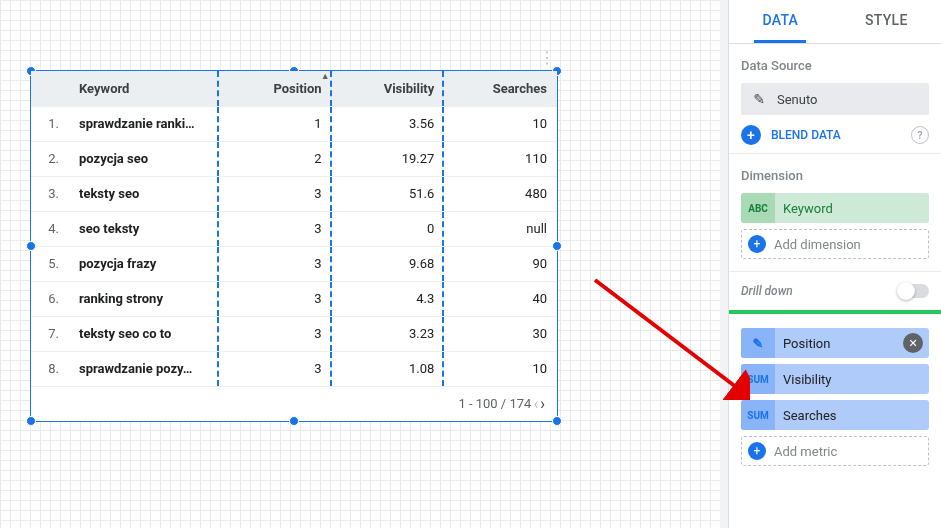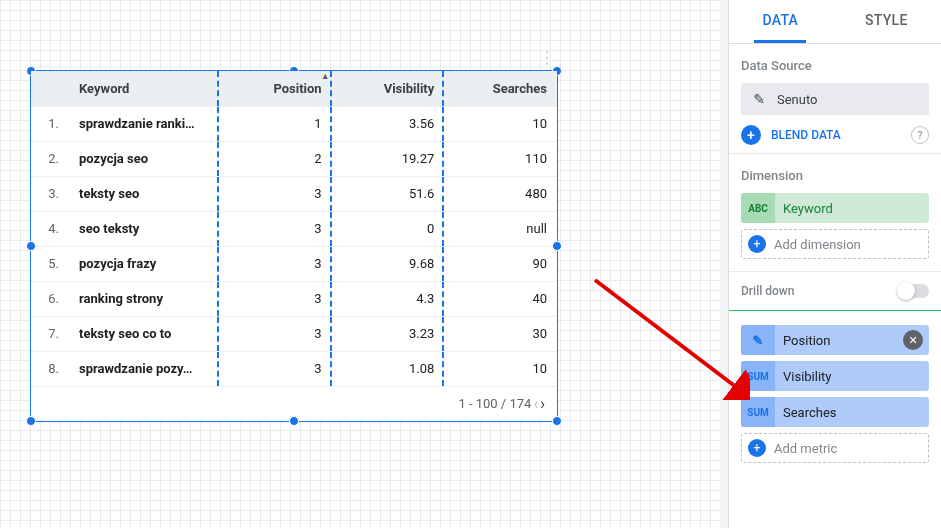--- a/index.html
+++ b/index.html
@@ -80,21 +80,21 @@
 .pill .badge{width:34px;height:100%;display:flex;align-items:center;justify-content:center;font-size:10px;font-weight:700;}
 .pill .txt{padding:0 8px;flex:1;}
 .pill.green{background:#ceead6;color:#188038;}
 .pill.green .badge{background:#a8dab5;color:#188038;}
 .pill.blue{background:#aecbfa;color:#1a73e8;}
 .pill.blue .badge{background:#8ab4f8;color:#1a73e8;}
 .pill.blue .txt{color:#202124;}
 .pill .rm{width:20px;height:20px;border-radius:50%;background:#5f6368;color:#fff;font-size:11px;display:flex;align-items:center;justify-content:center;margin-right:6px;}
 .addrow{display:flex;align-items:center;height:30px;border:1px dashed #bdc1c6;border-radius:3px;color:#80868b;font-size:13px;padding:0 6px;gap:8px;cursor:pointer;margin-bottom:4px;}
 .addrow .plus{width:18px;height:18px;border-radius:50%;background:#1a73e8;color:#fff;display:flex;align-items:center;justify-content:center;font-size:12px;}
-.drill{display:flex;align-items:flex-end;justify-content:space-between;padding:12px;border-bottom:1px solid #22c55e;}
+.drill{display:flex;align-items:flex-end;justify-content:space-between;padding:12px;border-bottom:4px solid #22c55e;font-style:italic;}
 .drill-label{font-size:12px;color:#80868b;font-weight:500;}
 .switch{width:30px;height:14px;background:#dadce0;border-radius:8px;position:relative;cursor:pointer;}
 .switch::after{content:"";position:absolute;width:18px;height:18px;background:#fff;border-radius:50%;top:-2px;left:-2px;box-shadow:0 1px 3px rgba(0,0,0,.3);}
 </style>
 </head>
 <body>
 
 <div class="canvas">
   <div class="table-wrap">
     <div class="more-icon">⋮</div>

